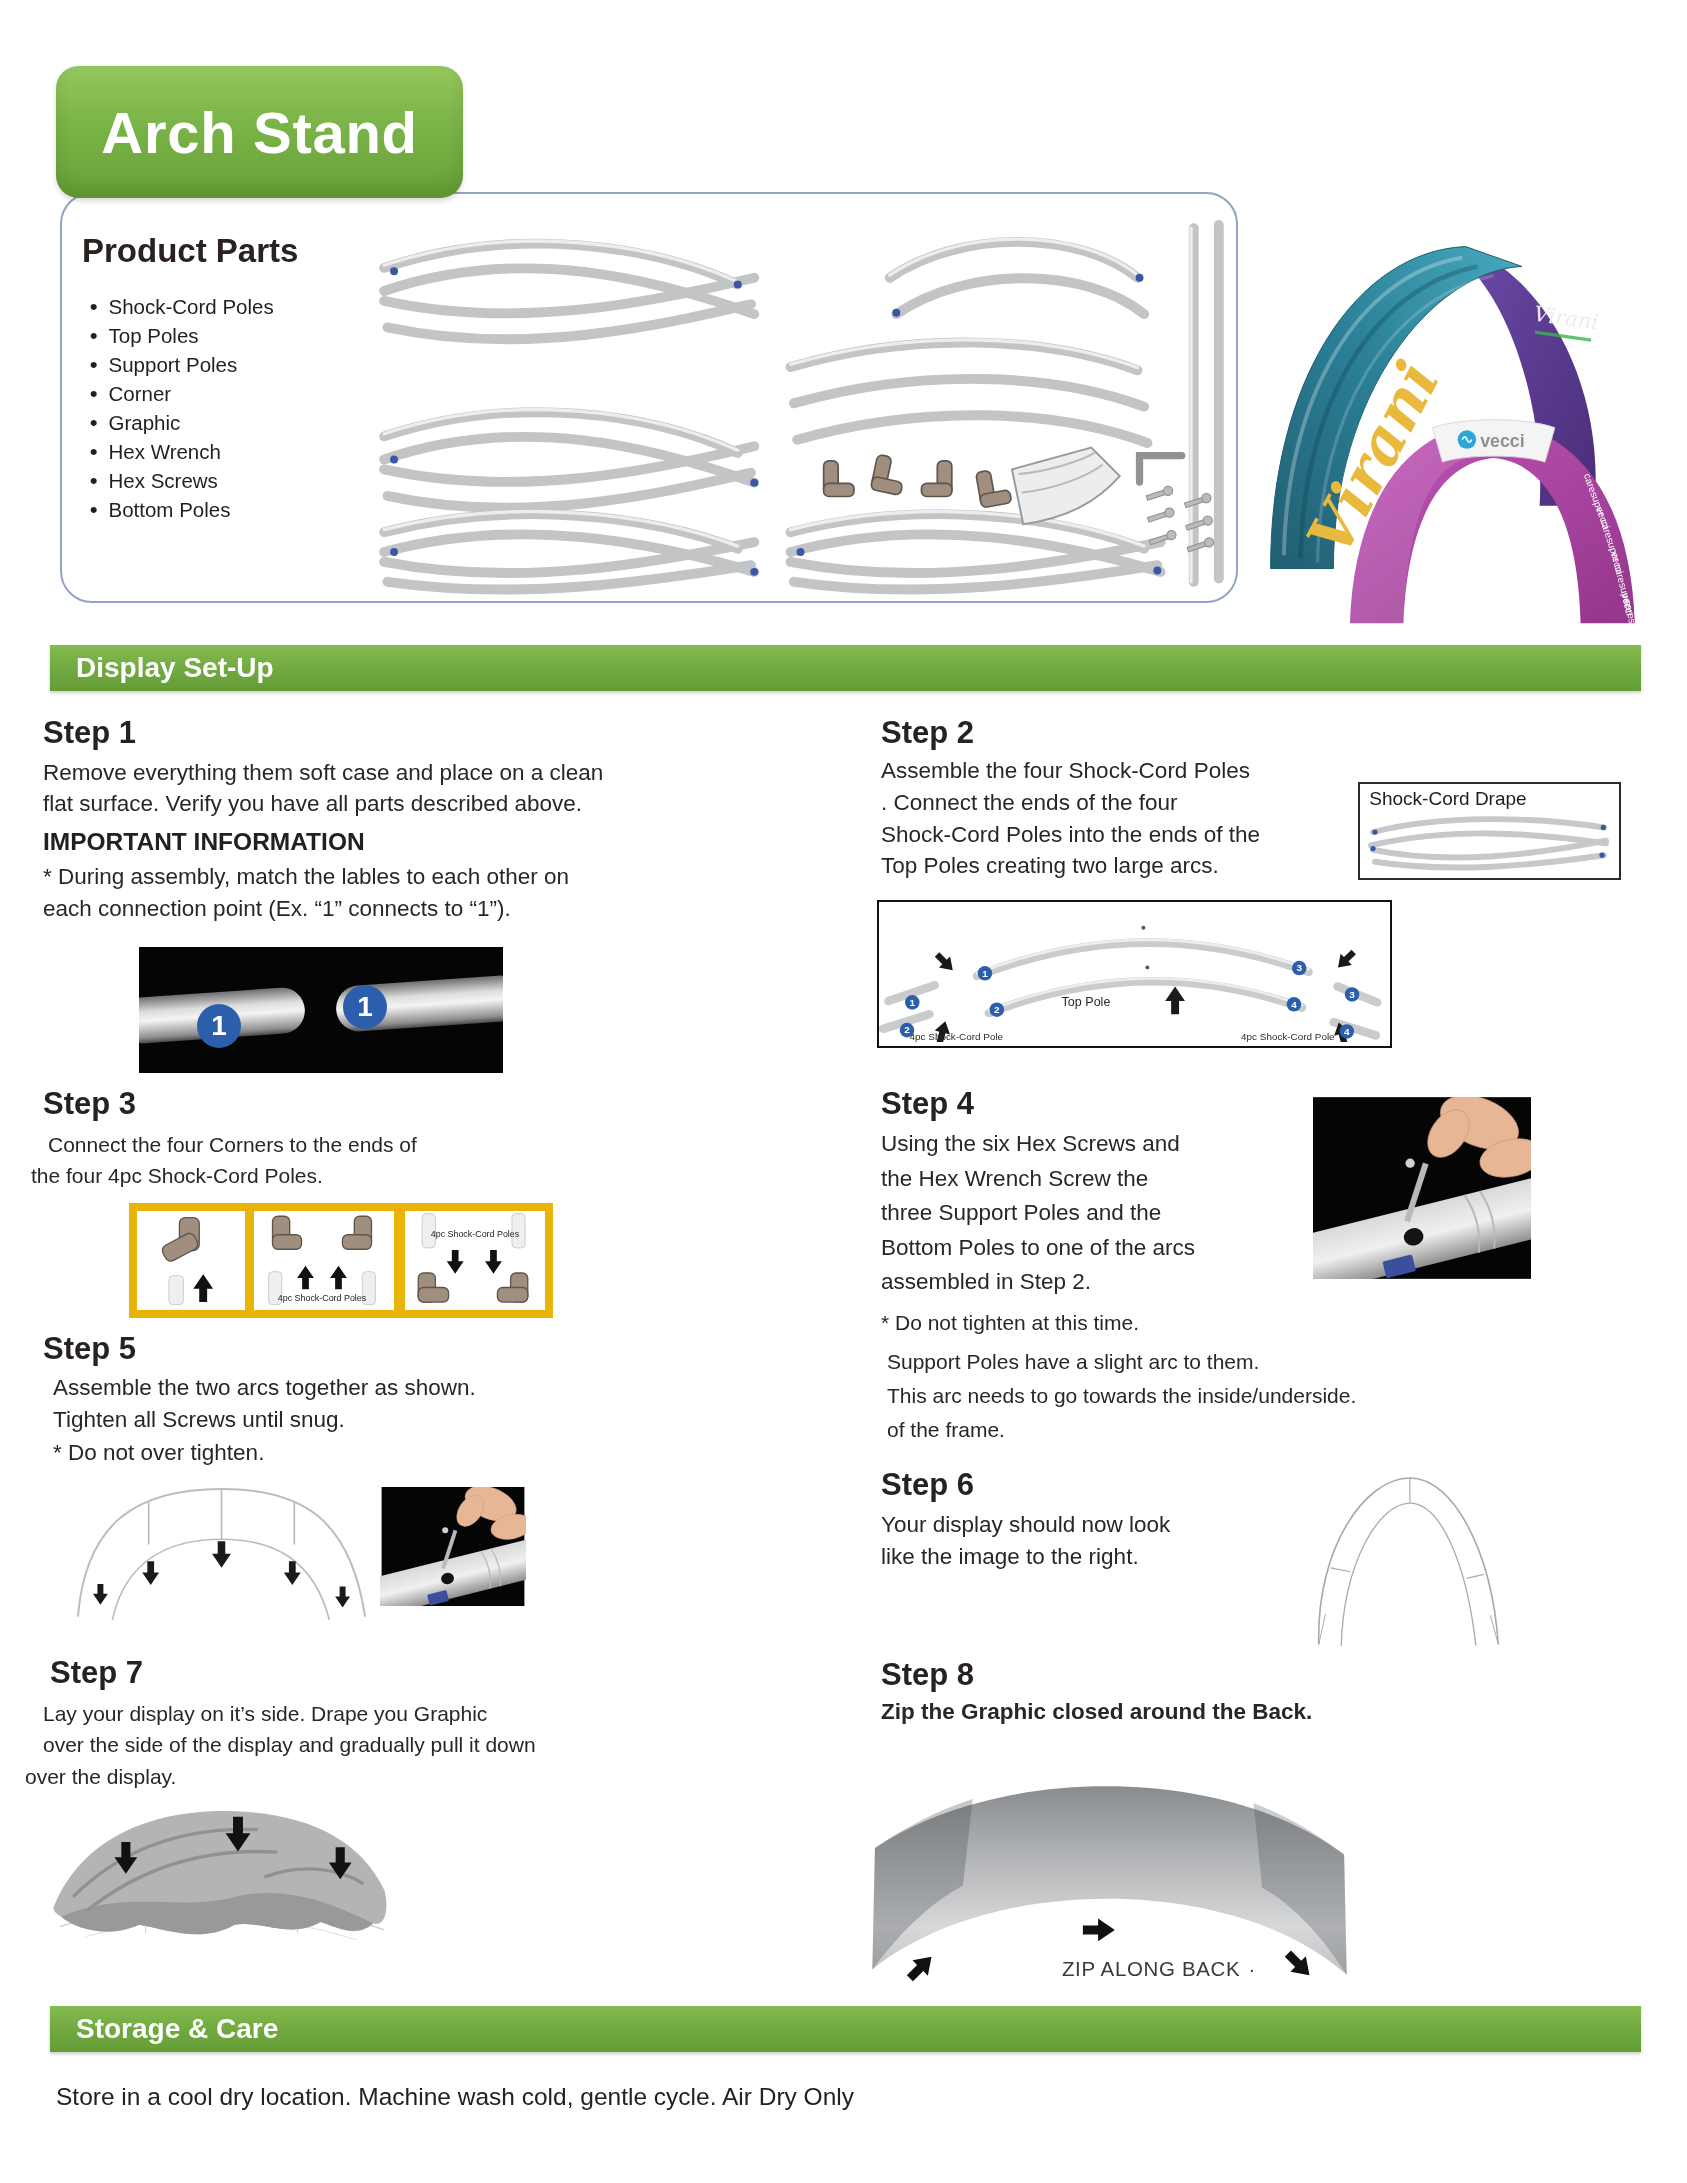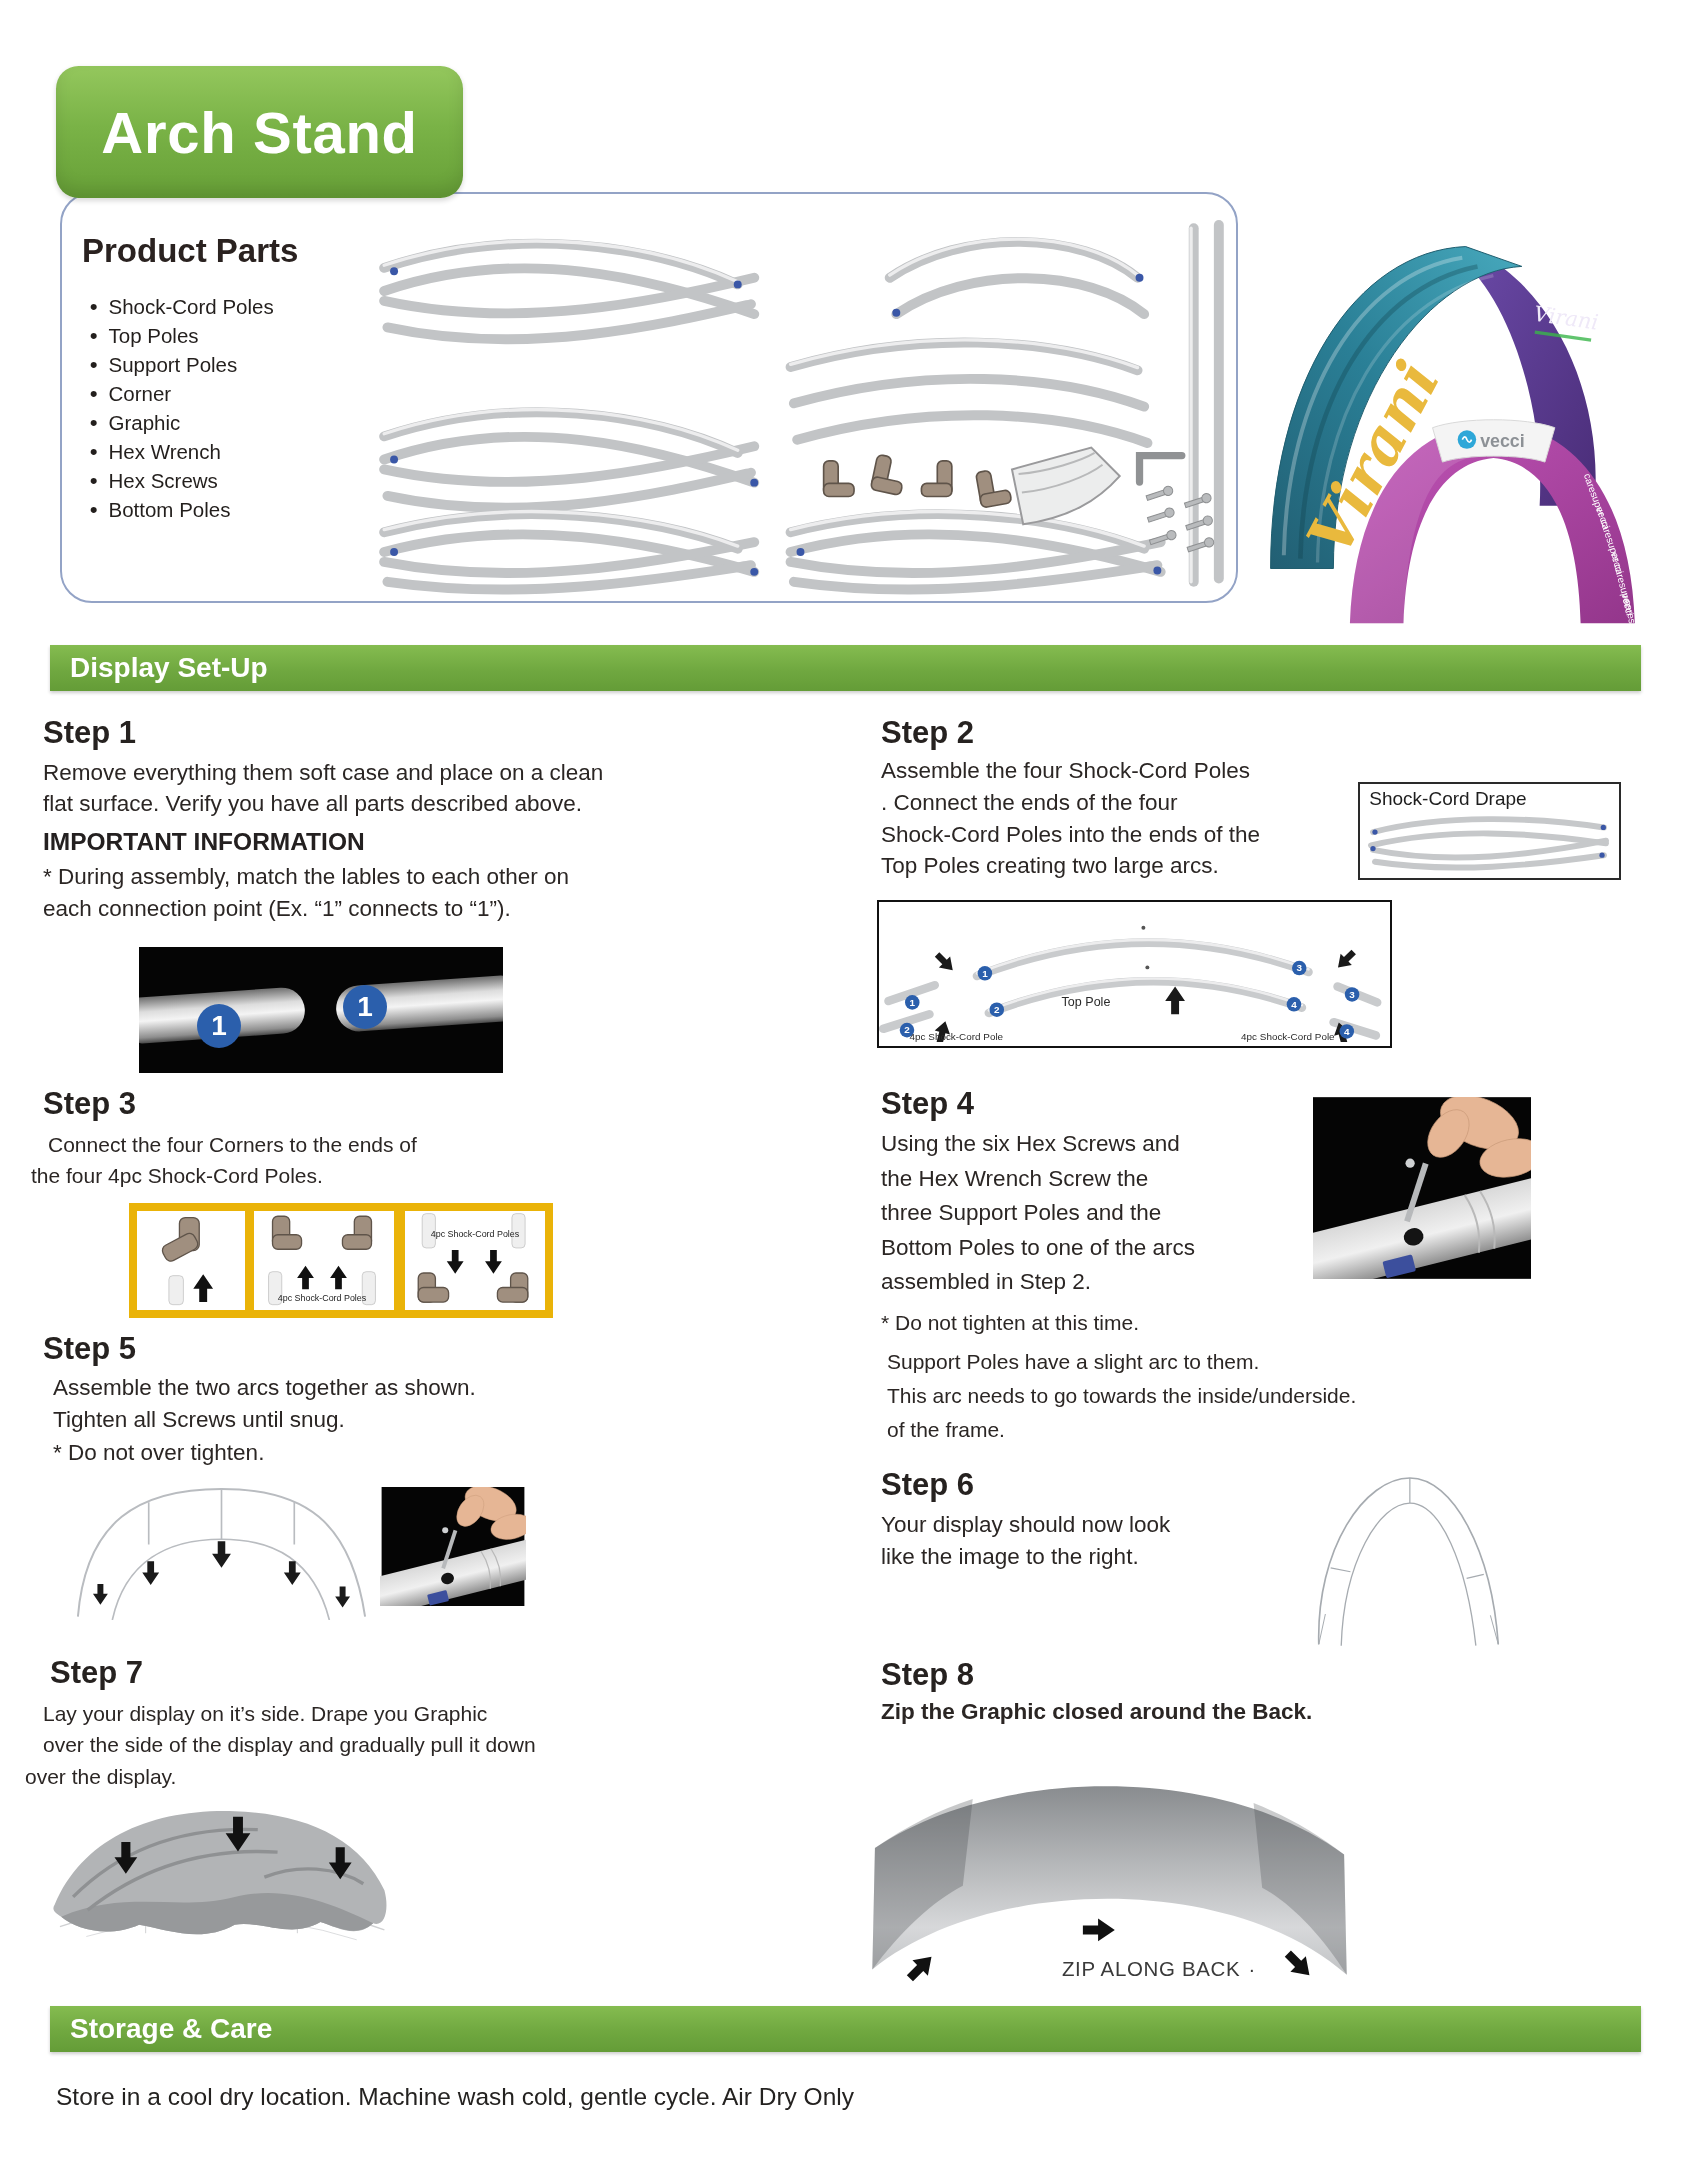--- a/index.html
+++ b/index.html
@@ -16,21 +16,21 @@
   .parts-box{left:60px;top:192px;width:1174px;height:407px;border:2.6px solid #93a3c6;
         border-radius:32px;background:#fff;}
   .parts-heading{position:absolute;left:20px;top:38px;font-size:33px;font-weight:bold;color:#2a2220;}
   .parts-list{position:absolute;left:22.5px;top:98px;list-style:none;margin:0;padding:0;}
   .parts-list li{font-size:20.5px;color:#231f1d;line-height:29px;padding-left:24px;position:relative;}
   .parts-list li::before{content:"\2022";position:absolute;left:5.3px;font-size:22.5px;}
   
   .banner{left:50px;width:1591px;height:46px;
         background:linear-gradient(180deg,#85bc50 0%,#70a840 55%,#649c37 100%);
         box-shadow:0 2px 3.3px rgba(0,0,0,.2);display:flex;align-items:center;}
-  .banner span{color:#fff;font-weight:bold;font-size:28px;padding-left:20px;text-align:right;}
+  .banner span{color:#fff;font-weight:bold;font-size:28px;padding-left:26px;text-align:right;}
   
   .step-h{font-size:31px;font-weight:bold;color:#262220;white-space:nowrap;}
   .t{font-size:22.5px;color:#2b2624;white-space:nowrap;}
   .t32{font-size:21px;color:#2b2624;white-space:nowrap;}
   .tb{font-weight:normal;}
   .imp{font-size:24.5px;font-weight:bold;color:#242020;white-space:nowrap;}
   .storage-text{font-size:24.5px;color:#242220;white-space:nowrap;}
   
   .photo1{left:139px;top:947px;width:364px;height:126px;background:#050505;overflow:hidden;}
   .pole{position:absolute;background:linear-gradient(180deg,#6e6e6e 0%,#dddddd 32%,#f4f4f4 52%,#8e8e8e 88%,#4a4a4a 100%);}

